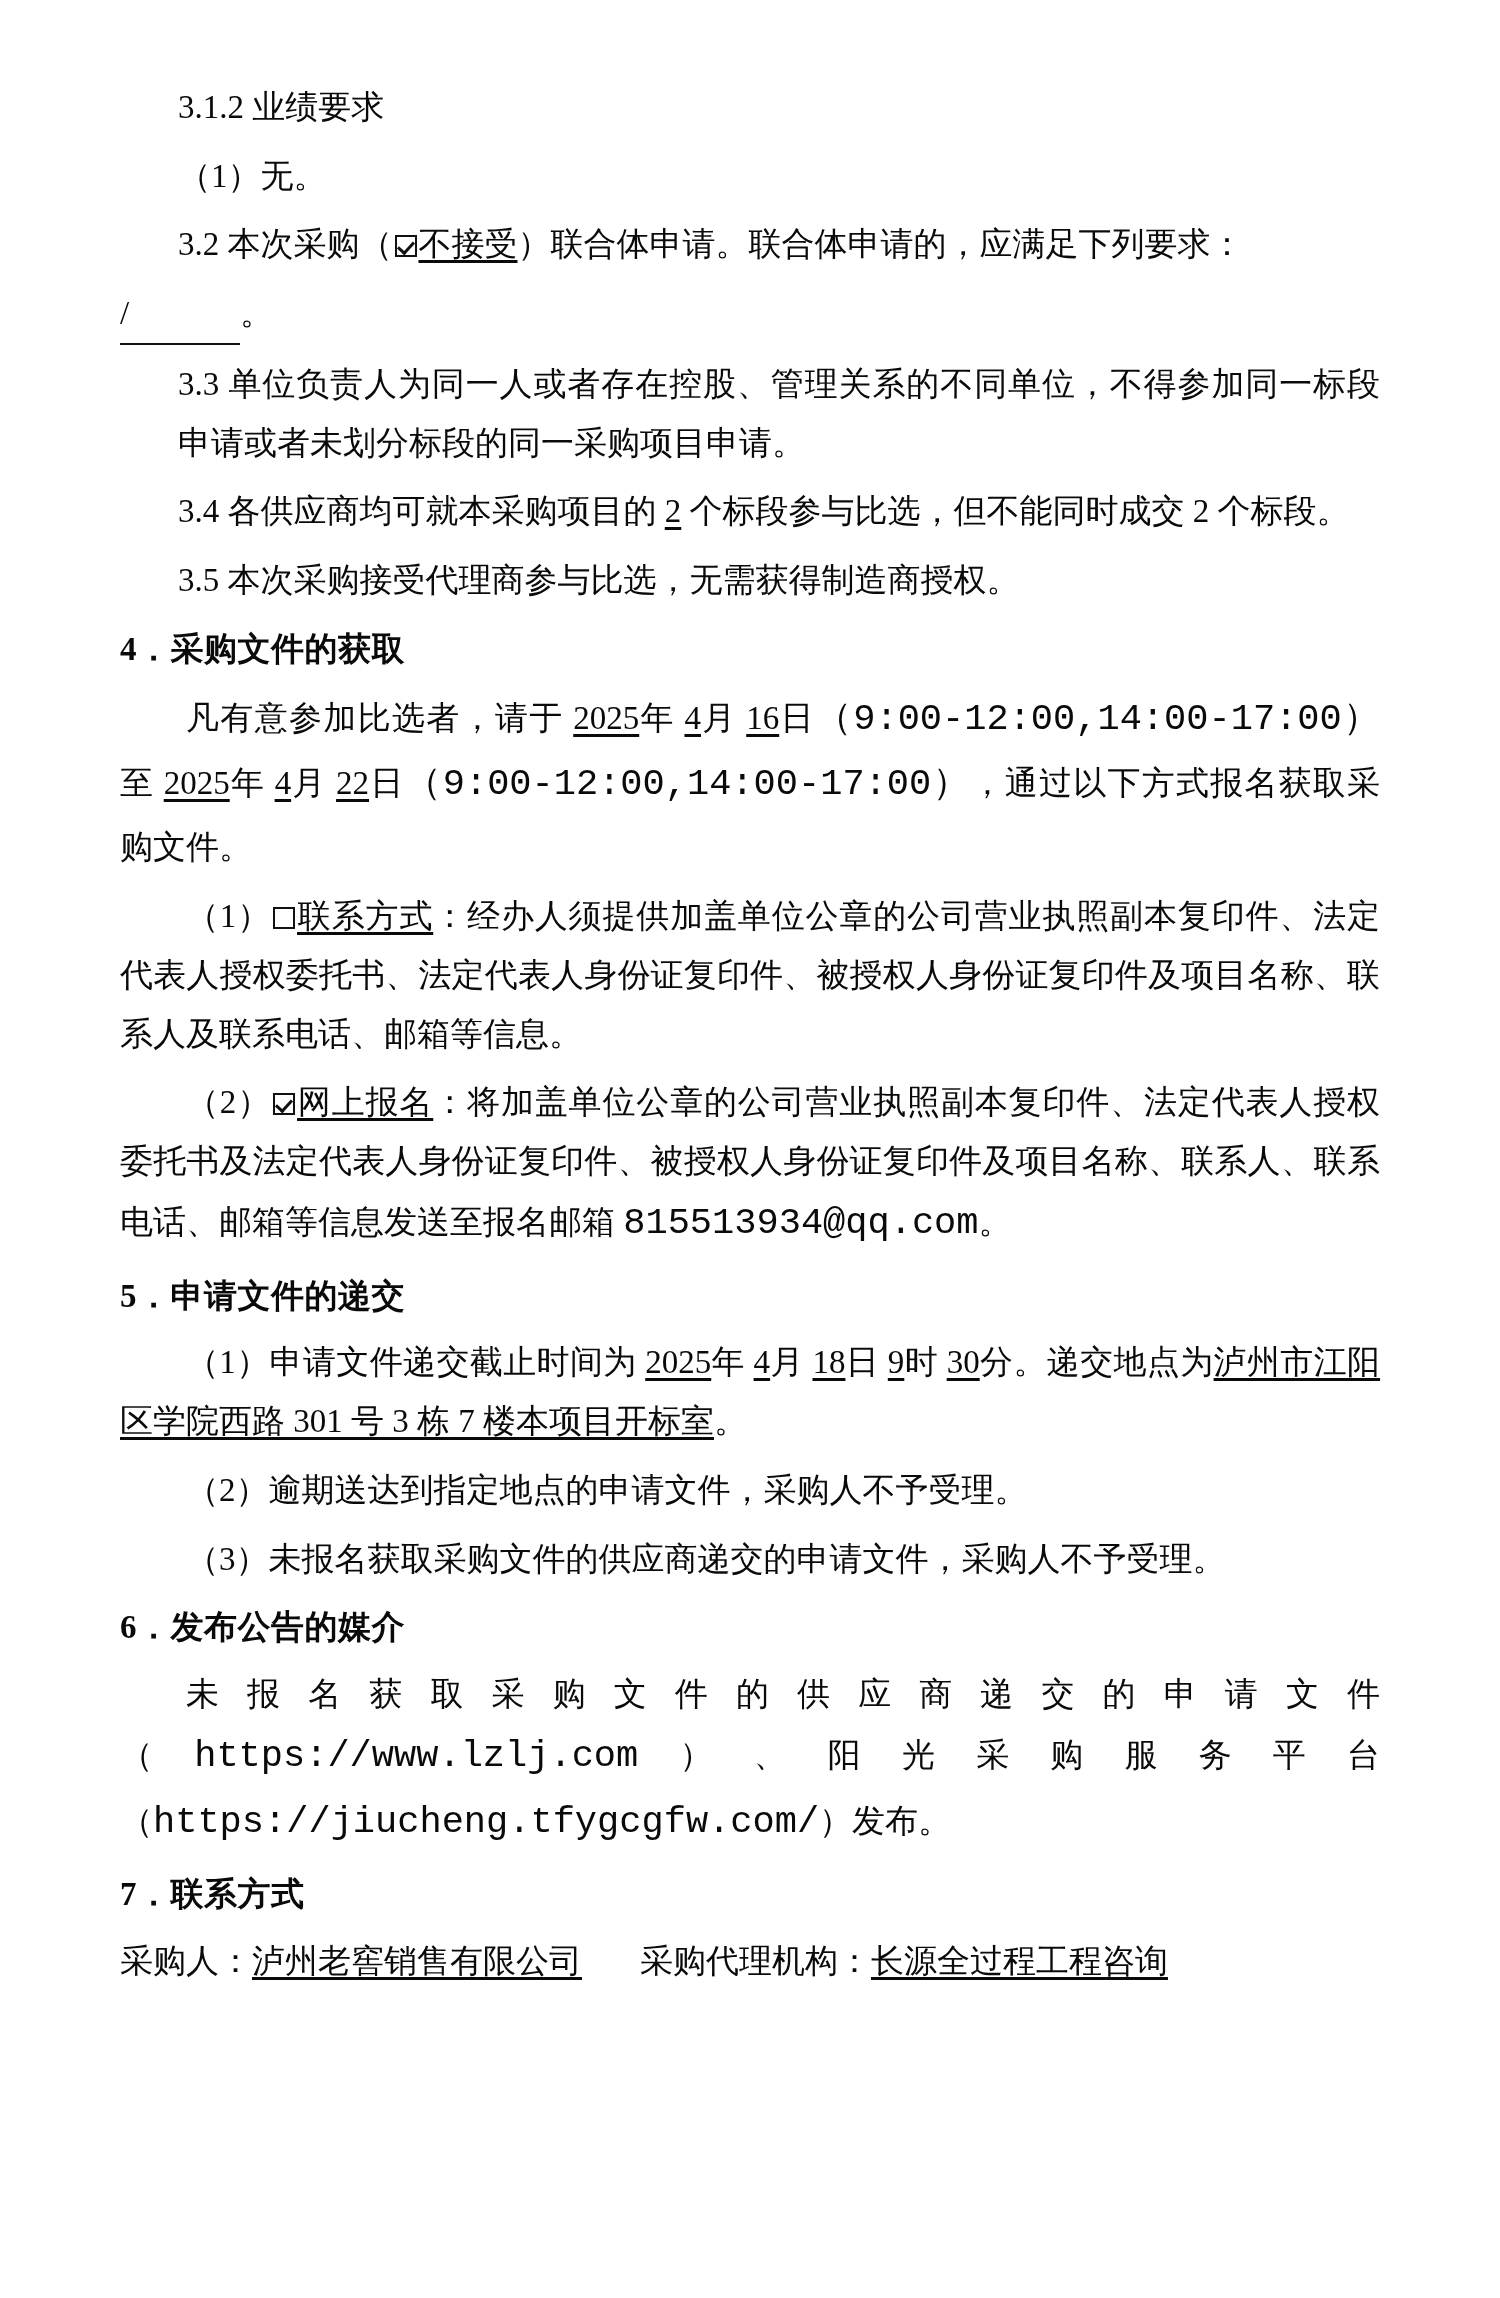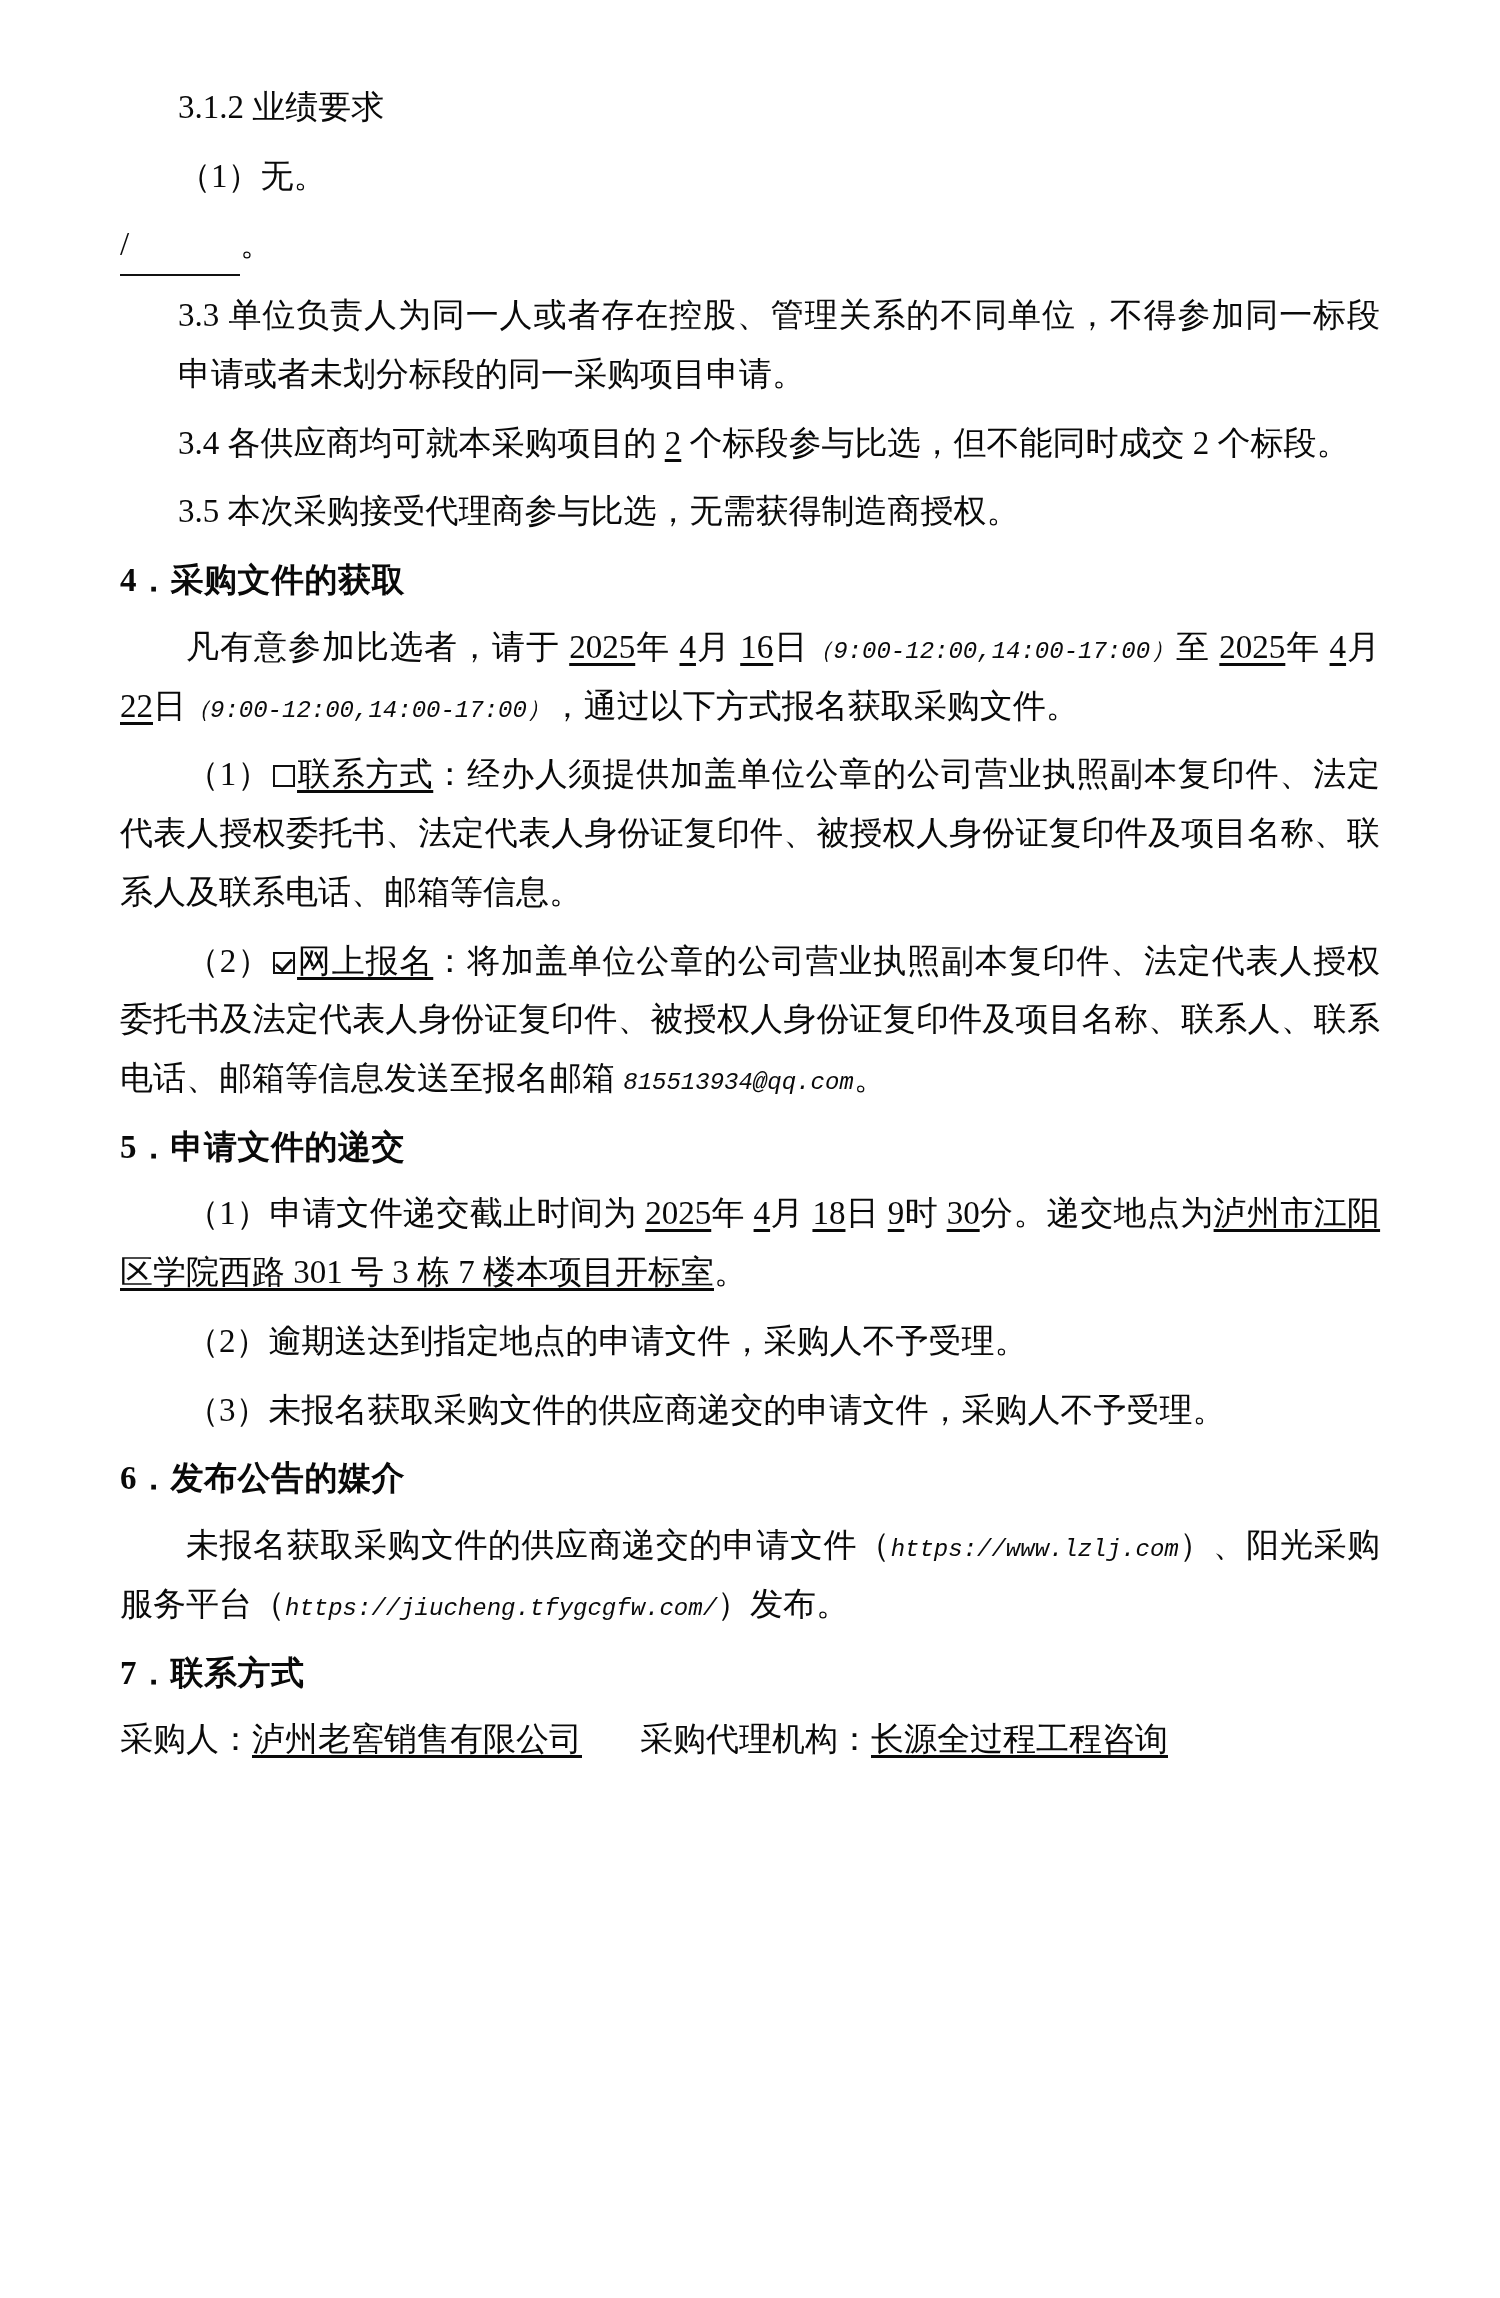--- a/index.html
+++ b/index.html
@@ -35,23 +35,22 @@
     margin: 6px 0 8px 0;
     letter-spacing: 0.5px;
   }
   .body-ind {
     padding-left: 0;
     text-indent: 66px;
   }
   .u { text-decoration: underline; text-underline-offset: 5px; }
   .mono {
     font-family: "Liberation Mono", "DejaVu Sans Mono", monospace;
-    font-size: 24px;
+    font-size: 37px;
     letter-spacing: 0px;
-    font-style: italic;
   }
   .checkbox {
     display: inline-block;
     width: 22px;
     height: 22px;
     border: 2px solid #111;
     position: relative;
     vertical-align: -2px;
     margin: 0 2px;
     box-sizing: border-box;
@@ -89,20 +88,23 @@
 </head>
 <body>
 
 <div class="page">
   <div class="doc">
 
     <p class="indent2">3.1.2 业绩要求</p>
 
     <p class="indent2">（1）无。</p>
 
+    <p class="indent2">
+      <span>3.2 本次采购（</span><span class="u"><span class="checkbox checked"></span><span>不接受</span></span><span>）联合体申请。联合体申请的，应满足下列要求：</span>
+    </p>
 
     <p class="indent-full">
       <span class="slash-line">/</span><span>。</span>
     </p>
 
     <p class="indent2">3.3 单位负责人为同一人或者存在控股、管理关系的不同单位，不得参加同一标段申请或者未划分标段的同一采购项目申请。</p>
 
     <p class="indent2">
       <span>3.4 各供应商均可就本采购项目的 </span><span class="u">2</span><span> 个标段参与比选，但不能同时成交 2 个标段。</span>
     </p>

